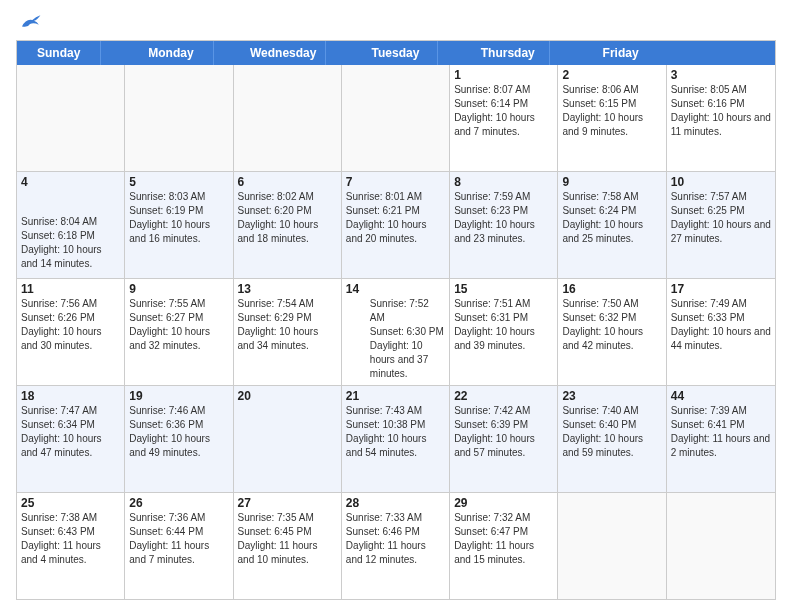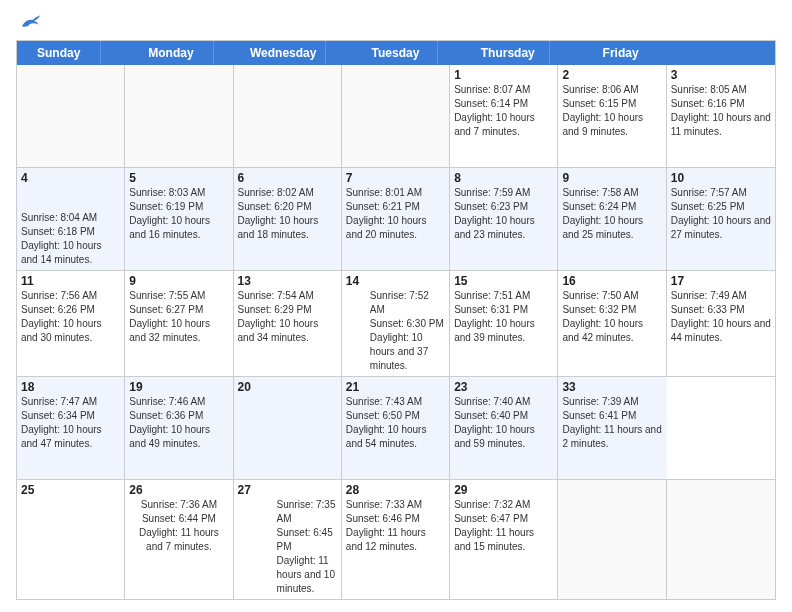--- a/index.html
+++ b/index.html
@@ -266,49 +266,58 @@
             <div class="day-info" style="white-space: pre-line;">Sunrise: 7:46 AM
 Sunset: 6:36 PM
 Daylight: 10 hours and 49 minutes.</div>
           </div>
           <div class="cal-cell">
             <div class="day-num">20</div>
           </div>
           <div class="cal-cell">
             <div class="day-num">21</div>
             <div class="day-info" style="white-space: pre-line;">Sunrise: 7:43 AM
-Sunset: 6:50 PM
+Sunset: 10:38 PM
 Daylight: 10 hours and 54 minutes.</div>
+          </div>
+          <div class="cal-cell">
+            <div class="day-num">22</div>
+            <div class="day-info" style="white-space: pre-line;">Sunrise: 7:42 AM
+Sunset: 6:39 PM
+Daylight: 10 hours and 57 minutes.</div>
           </div>
           <div class="cal-cell">
             <div class="day-num">23</div>
             <div class="day-info" style="white-space: pre-line;">Sunrise: 7:40 AM
 Sunset: 6:40 PM
 Daylight: 10 hours and 59 minutes.</div>
           </div>
           <div class="cal-cell">
-            <div class="day-num">33</div>
+            <div class="day-num">44</div>
             <div class="day-info" style="white-space: pre-line;">Sunrise: 7:39 AM
 Sunset: 6:41 PM
 Daylight: 11 hours and 2 minutes.</div>
           </div>
         </div>
         <div class="cal-row">
           <div class="cal-cell">
             <div class="day-num">25</div>
+            <div class="day-info" style="white-space: pre-line;">Sunrise: 7:38 AM
+Sunset: 6:43 PM
+Daylight: 11 hours and 4 minutes.</div>
           </div>
           <div class="cal-cell">
             <div class="day-num">26</div>
-            <div class="day-info" style="white-space: pre-line; text-align: center;">Sunrise: 7:36 AM
+            <div class="day-info" style="white-space: pre-line;">Sunrise: 7:36 AM
 Sunset: 6:44 PM
 Daylight: 11 hours and 7 minutes.</div>
           </div>
           <div class="cal-cell">
             <div class="day-num">27</div>
-            <div class="day-info" style="white-space: pre-line; margin-left: 39px;">Sunrise: 7:35 AM
+            <div class="day-info" style="white-space: pre-line;">Sunrise: 7:35 AM
 Sunset: 6:45 PM
 Daylight: 11 hours and 10 minutes.</div>
           </div>
           <div class="cal-cell">
             <div class="day-num">28</div>
             <div class="day-info" style="white-space: pre-line;">Sunrise: 7:33 AM
 Sunset: 6:46 PM
 Daylight: 11 hours and 12 minutes.</div>
           </div>
           <div class="cal-cell">

